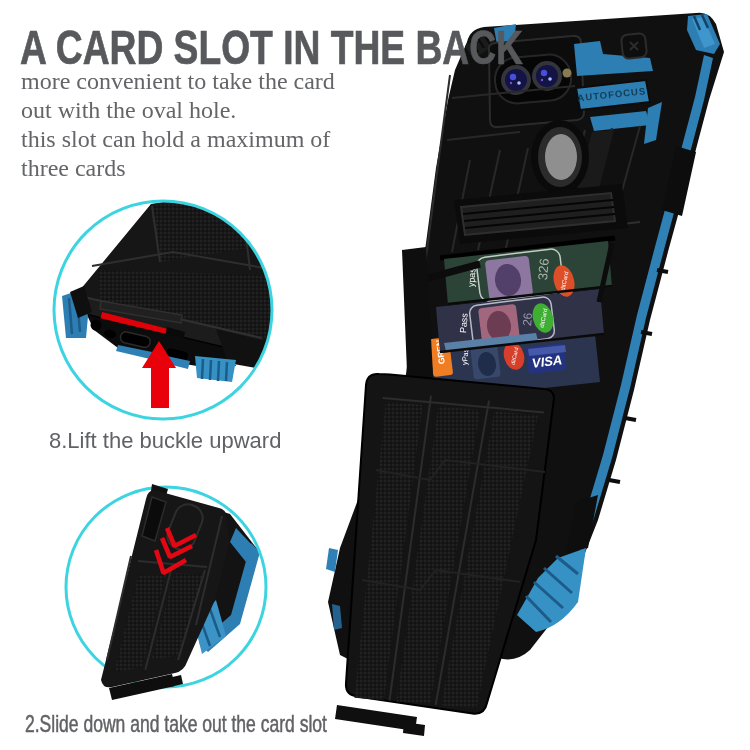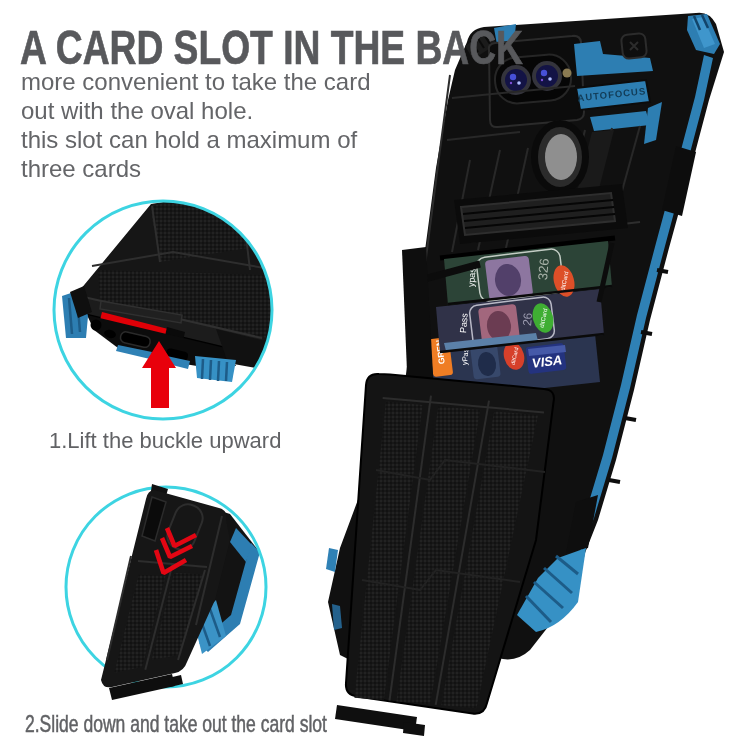--- a/index.html
+++ b/index.html
@@ -269,16 +269,16 @@
     <g stroke="#e30613" stroke-width="4.6" fill="none" stroke-linejoin="bevel">
       <path d="M156,550 L163.5,573 L186,560"></path>
       <path d="M162,538 L170,557 L192,546"></path>
       <path d="M167,528 L174.5,546 L196,535"></path>
     </g>
   </g>
 
 </svg>
 
 <div class="t" style="left:20px;top:20px;font-size:48px;font-weight:bold;color:#58595c;-webkit-text-stroke:0.7px #58595c;transform:scaleX(0.775);transform-origin:0 0;white-space:nowrap;">A CARD SLOT IN THE BACK</div>
-<div class="t" style="left:21px;top:67px;font-size:24px;line-height:29px;color:#646568;">more convenient to take the card<br>out with the oval hole.<br>this slot can hold a maximum of<br>three cards</div>
-<div class="t" style="left:49px;top:430px;font-size:22px;line-height:1;color:#616265;white-space:nowrap;">1.Lift the buckle upward</div>
+<div class="t" style="left:21px;top:67px;font-size:24px;line-height:29px;color:#646568;font-family:Liberation Serif, serif;">more convenient to take the card<br>out with the oval hole.<br>this slot can hold a maximum of<br>three cards</div>
+<div class="t" style="left:49px;top:430px;font-size:22px;line-height:1;color:#616265;white-space:nowrap;">8.Lift the buckle upward</div>
 <div class="t" style="left:25px;top:712px;font-size:24px;line-height:1;color:#616265;-webkit-text-stroke:0.5px #616265;transform:scaleX(0.73);transform-origin:0 0;white-space:nowrap;">2.Slide down and take out the card slot</div>
 </div>
 
 </body></html>

